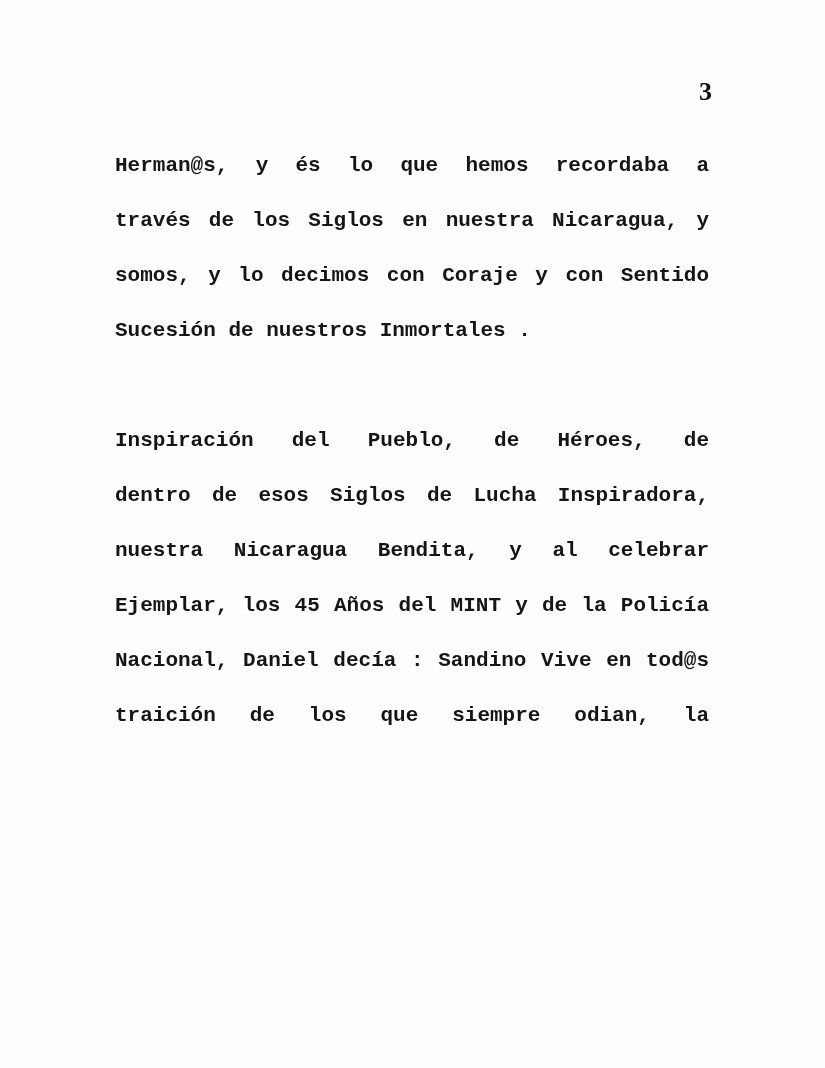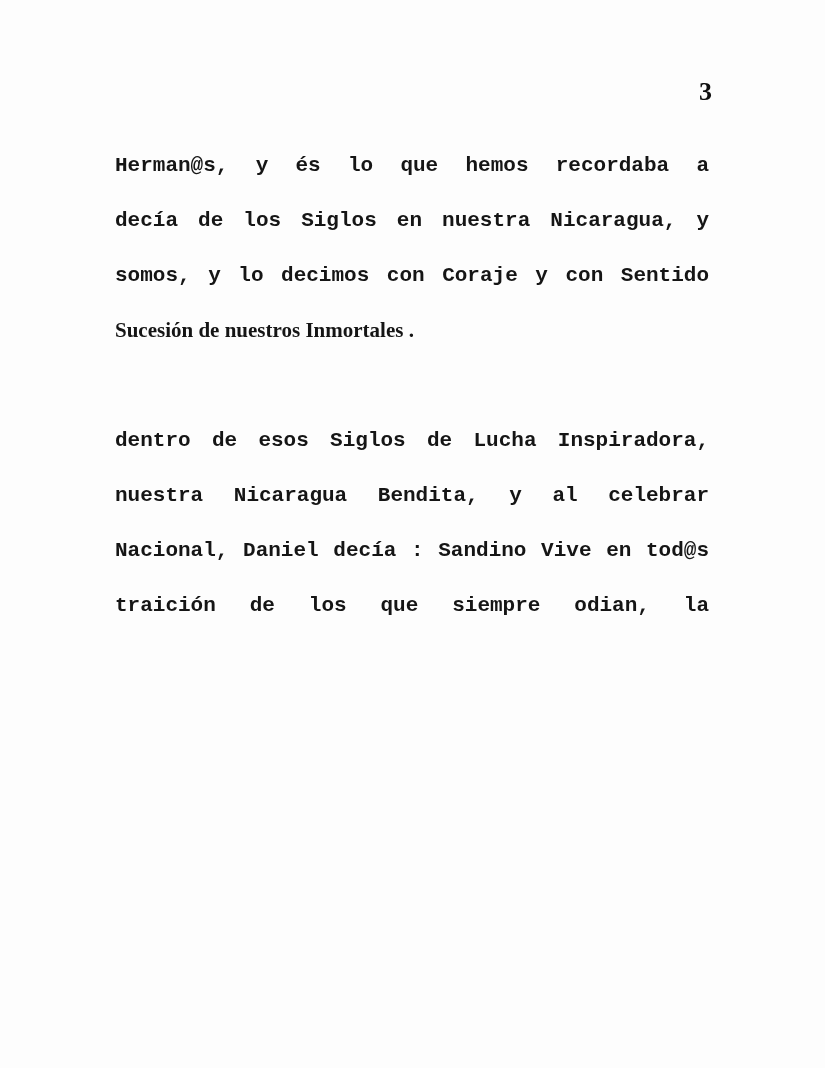--- a/index.html
+++ b/index.html
@@ -45,40 +45,41 @@
     height: 55px;
     white-space: normal;
     text-align: justify;
     text-align-last: justify;
     letter-spacing: 0;
     word-spacing: 0;
   }
   .line.endline {
     text-align: right;
     text-align-last: left;
-    font-family: Liberation Serif, serif;
   }
 </style>
 </head>
 <body>
 
 <div class="page">
 
   <div class="page-number">3</div>
 
   <div class="content">
 
     <div class="para">
       <div class="line">Herman@s, y és lo que hemos recordaba a</div>
-      <div class="line">decía de los Siglos en nuestra Nicaragua, y</div>
+      <div class="line">través de los Siglos en nuestra Nicaragua, y</div>
       <div class="line">somos, y lo decimos con Coraje y con Sentido</div>
       <div class="line endline">Sucesión de nuestros Inmortales .</div>
     </div>
 
     <div class="para">
+      <div class="line">Inspiración del Pueblo, de Héroes, de</div>
       <div class="line">dentro de esos Siglos de Lucha Inspiradora,</div>
       <div class="line">nuestra Nicaragua Bendita, y al celebrar</div>
+      <div class="line">Ejemplar, los 45 Años del MINT y de la Policía</div>
       <div class="line">Nacional, Daniel decía : Sandino Vive en tod@s</div>
       <div class="line">traición de los que siempre odian, la</div>
     </div>
 
   </div>
 </div>
 
 </body></html>

